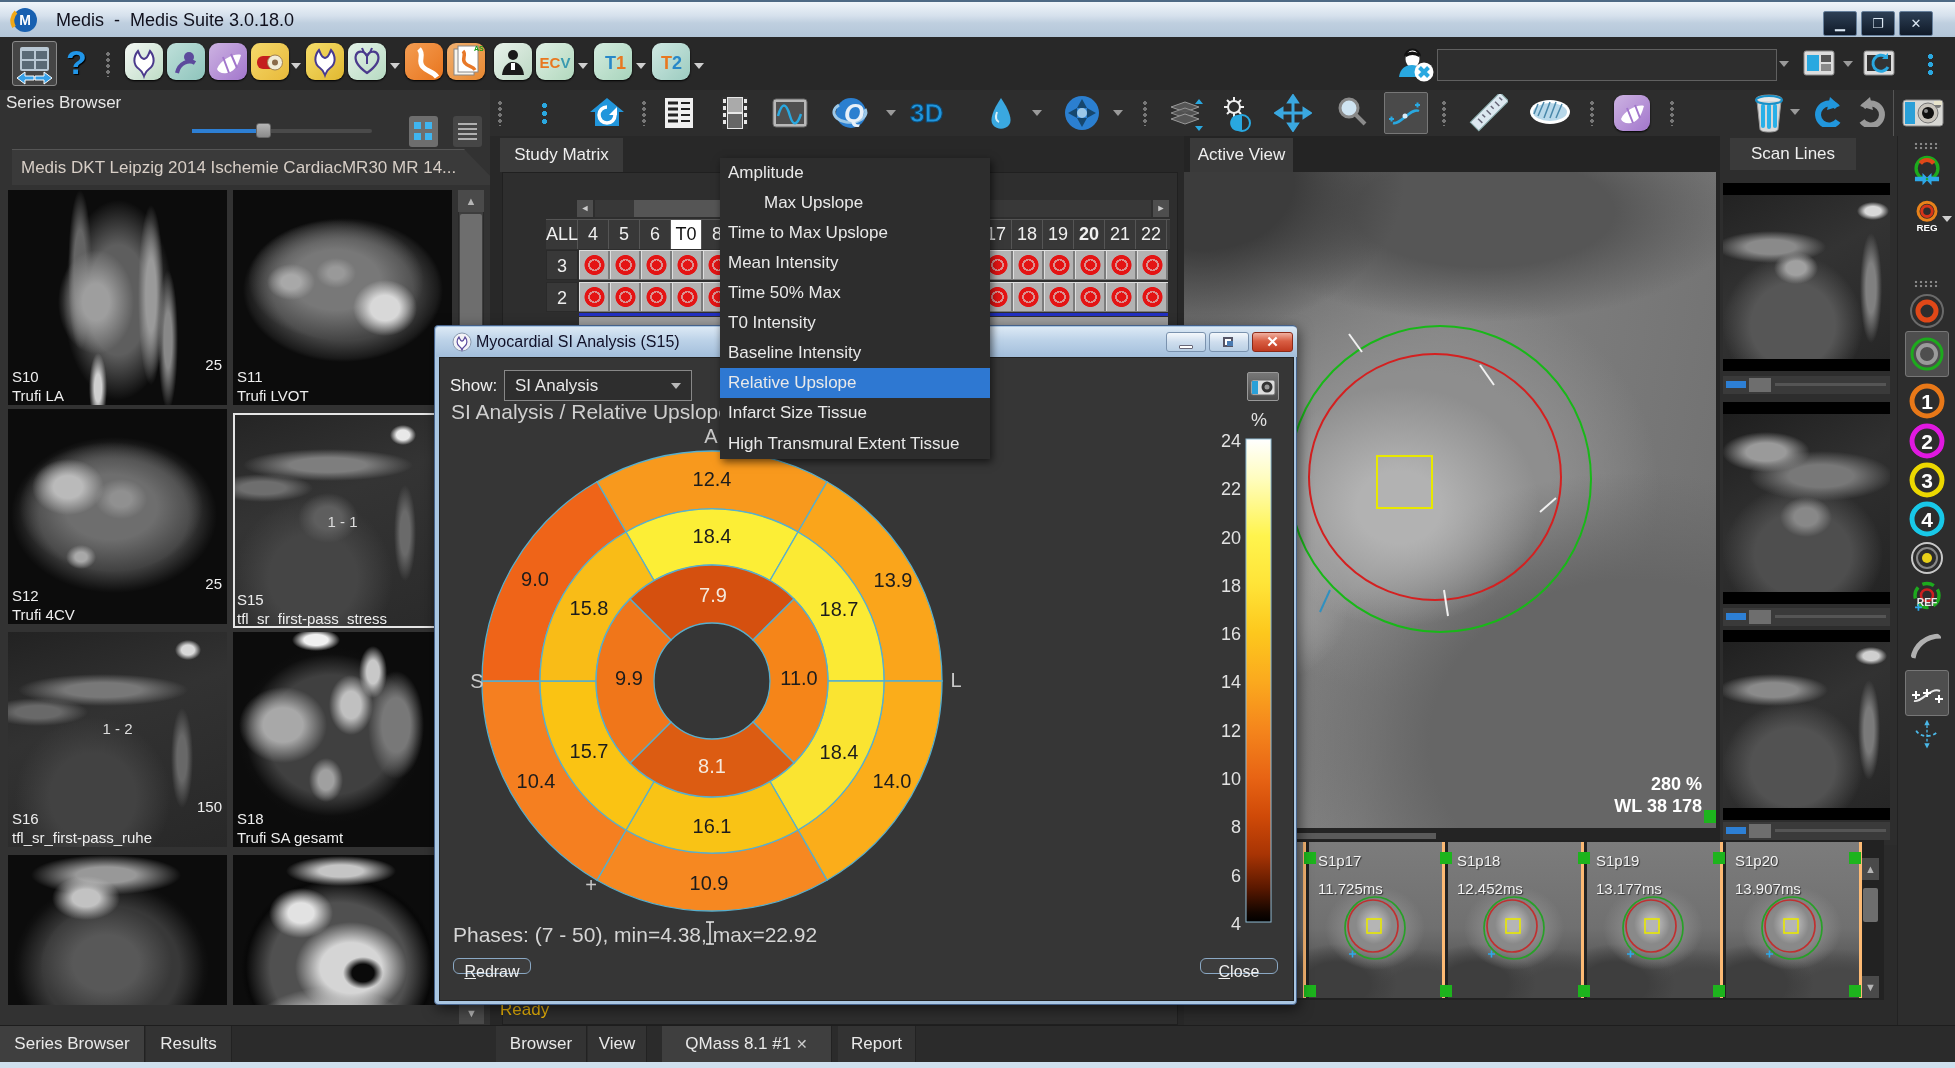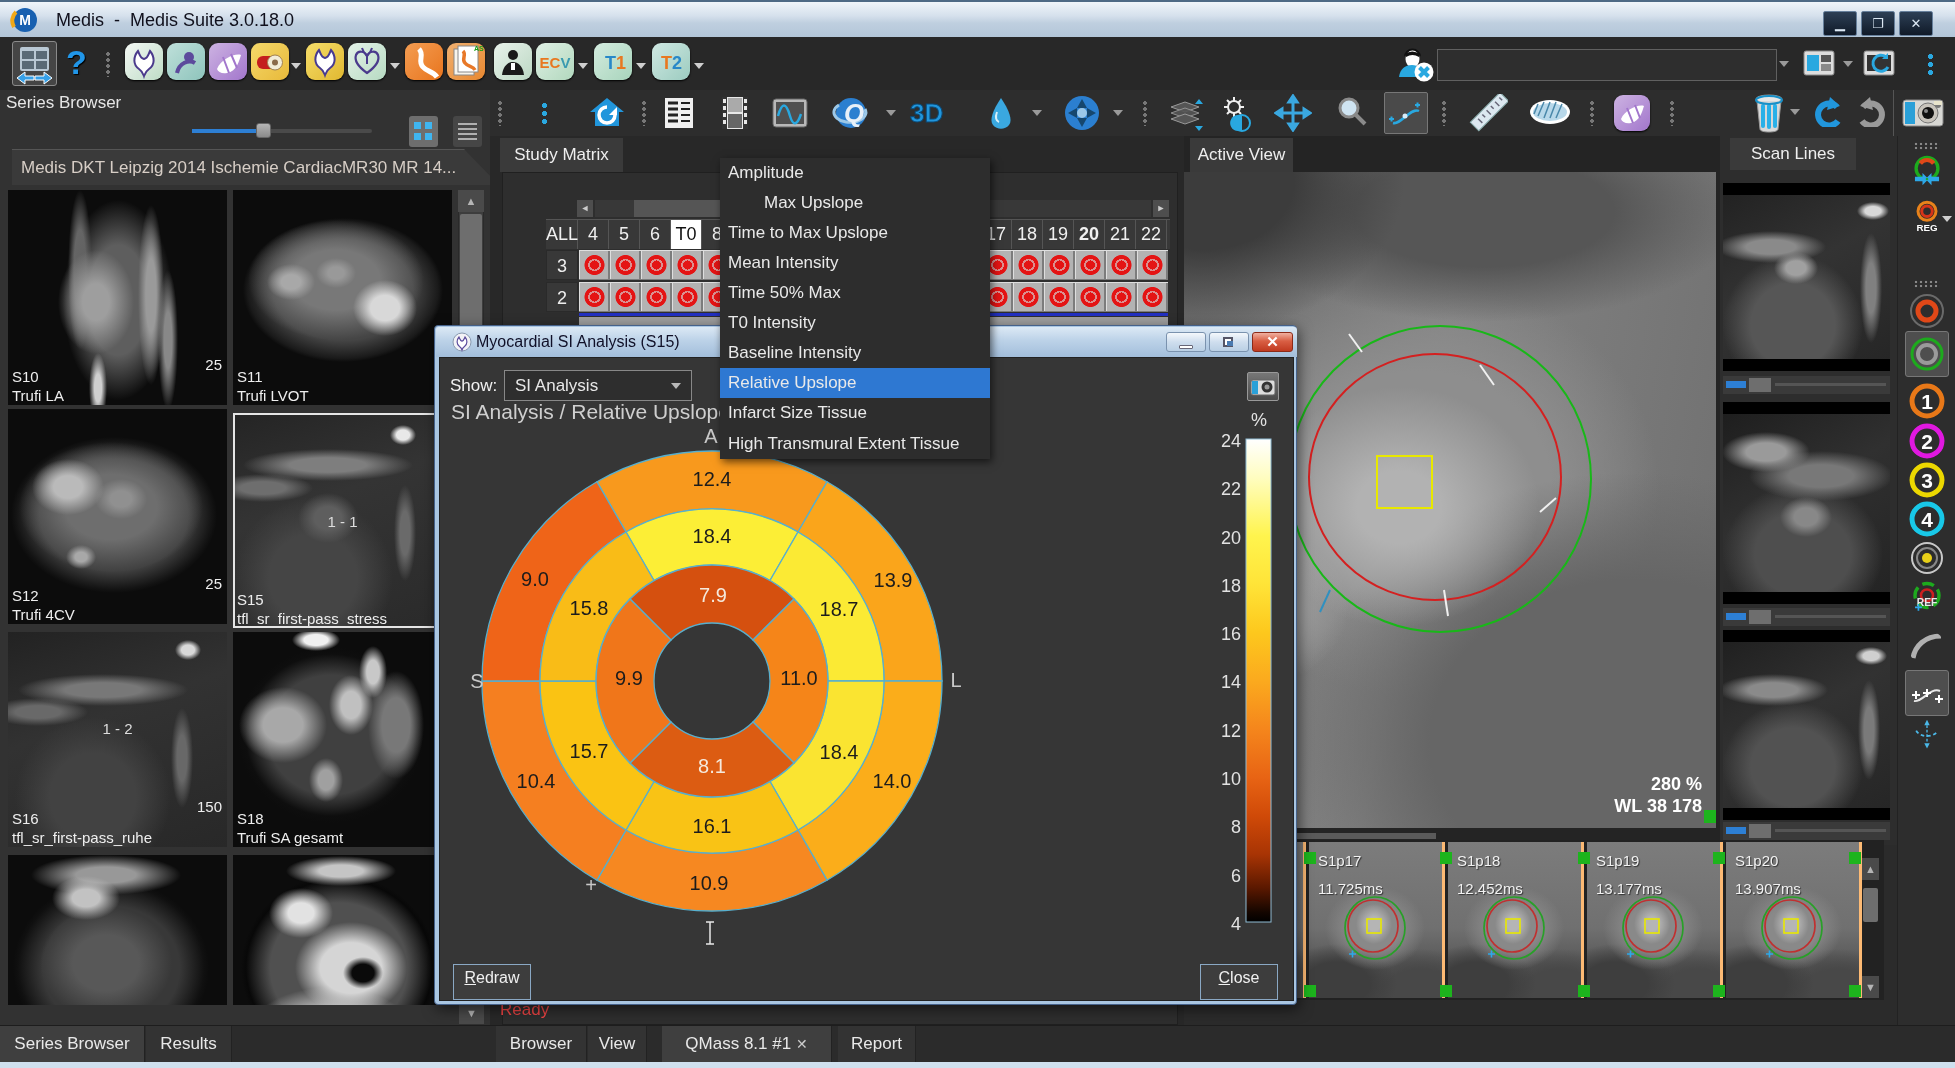--- a/index.html
+++ b/index.html
@@ -70,21 +70,21 @@
 .ftime{position:absolute;left:9px;top:38px;font-size:15px;color:#f2f2f2;text-shadow:1px 1px 1px #333;}
 .fsvg{position:absolute;left:0;top:0;}
 .gsq{position:absolute;width:12px;height:12px;background:#1db41d;z-index:5;}
 
 #dialog{z-index:40;left:434px;top:325px;width:863px;height:680px;background:#a9c6e2;border:1px solid #45618a;border-radius:4px;box-shadow:2px 4px 14px rgba(0,0,0,.55);}
 #dtitle{position:absolute;left:1px;top:1px;width:861px;height:30px;background:linear-gradient(#dce9f5,#bcd2e8 45%,#a3bedb);border-radius:3px 3px 0 0;}
 #dtitle span{position:absolute;left:40px;top:6px;font-size:16px;color:#101028;}
 #dbody{position:absolute;left:4px;top:31px;width:855px;height:644px;background:#363636;border:1px solid #222;}
 .dwbtn{position:absolute;top:5px;width:30px;height:20px;border-radius:3px;border:1px solid #7a92ae;background:linear-gradient(#f4f8fc,#cfdeee 50%,#b9cfe4);color:#333;font-size:11px;text-align:center;line-height:18px;}
 #dclose{background:linear-gradient(#f0b0a0,#d95f44 45%,#c03a20);border:1px solid #8c2a18;color:#fff;width:32px;}
-.dbtn{position:absolute;height:36px;background:#3d3d3d;border:1px solid #8aa8c4;border-radius:0;color:#f0f0f0;font-size:16px;text-align:center;line-height:26px;margin-top:6px;}
+.dbtn{position:absolute;height:16px;background:#3d3d3d;border:1px solid #8aa8c4;border-radius:6px;color:#f0f0f0;font-size:16px;text-align:center;line-height:26px;}
 
 #menu{left:720px;top:158px;width:270px;height:301px;background:#2d2d2d;box-shadow:2px 3px 8px rgba(0,0,0,.6);z-index:60;}
 .mi{position:absolute;left:0;width:270px;height:30px;color:#e9e9e9;font-size:17px;line-height:30px;padding-left:8px;}
 .mihl{background:#2e78d2;}
 text{font-family:"Liberation Sans",sans-serif;}
 </style></head>
 <body>
 <div id="app">
 
 <div id="titlebar" class="abs">
@@ -469,21 +469,21 @@
 
 <div id="botbar" class="abs">
   <div class="btab" style="left:0;width:145px;background:#3f3f3f;">Series Browser</div>
   <div class="btab" style="left:146px;width:86px;">Results</div>
   <div class="btab" style="left:496px;width:91px;">Browser</div>
   <div class="btab" style="left:588px;width:59px;">View</div>
   <div class="btab" style="left:662px;width:170px;background:#3f3f3f;">QMass 8.1 #1 <span style="color:#ccc;font-size:14px;">✕</span></div>
   <div class="btab" style="left:838px;width:78px;">Report</div>
 </div>
 <div id="botline" class="abs"></div>
-<div class="abs" style="z-index:20;left:500px;top:1004px;width:60px;height:20px;overflow:hidden;"><span style="font-size:17px;color:#ef4444;position:relative;top:-4px;">Ready</span></div>
+<div class="abs" style="z-index:20;left:500px;top:1004px;width:60px;height:20px;overflow:hidden;"><span style="font-size:17px;color:#eab308;position:relative;top:-4px;">Ready</span></div>
 
 <div id="center" class="abs">
   <div id="smtab">Study Matrix</div>
   <div id="matrix">
     <div style="position:absolute;left:74px;top:27px;width:16px;height:17px;background:#4e4e4e;color:#ccc;font-size:9px;text-align:center;line-height:17px;">◄</div>
     <div style="position:absolute;left:650px;top:27px;width:16px;height:17px;background:#4e4e4e;color:#ccc;font-size:9px;text-align:center;line-height:17px;">►</div>
     <div style="position:absolute;left:92px;top:27px;width:556px;height:17px;background:#383838;"></div>
     <div style="position:absolute;left:131px;top:27px;width:292px;height:17px;background:#555;"></div>
     <div id="mhead" style="position:absolute;left:43px;top:46px;width:624px;height:30px;background:#383838;border-top:1px solid #555;white-space:nowrap;font-size:0;"><span class="mhc" style="width:32px;">ALL</span><span class="mhc">4</span><span class="mhc">5</span><span class="mhc">6</span><span class="mhc" style="background:#fff;color:#111;">T0</span><span class="mhc">8</span><span class="mhc">9</span><span class="mhc">10</span><span class="mhc">11</span><span class="mhc">12</span><span class="mhc">13</span><span class="mhc">14</span><span class="mhc">15</span><span class="mhc">16</span><span class="mhc">17</span><span class="mhc">18</span><span class="mhc">19</span><span class="mhc" style="font-weight:bold;">20</span><span class="mhc">21</span><span class="mhc">22</span></div>
     <div style="position:absolute;left:43px;top:77px;width:32px;height:30px;color:#eee;font-size:18px;text-align:center;line-height:30px;background:#383838;border:1px solid #2a2a2a;">3</div>
@@ -802,20 +802,21 @@
           <text x="806" y="314">16</text>
           <text x="806" y="362">14</text>
       <text x="806" y="411">12</text>
           <text x="806" y="459">10</text>
           <text x="806" y="507">8</text>
       <text x="806" y="556">6</text>
           <text x="806" y="604">4</text>
       <text x="824" y="100" text-anchor="middle">%</text>
     </g>
   </svg>
+  <div style="position:absolute;left:18px;top:597px;font-size:21px;color:#d5d5d5;">Phases: (7 - 50), min=4.38, max=22.92</div>
   <div class="dbtn" style="left:18px;top:632px;width:78px;"><u>R</u>edraw</div>
   <div class="dbtn" style="left:765px;top:632px;width:78px;"><u>C</u>lose</div>
 </div>
 
 <div id="menu" class="abs">
   <div class="mi" style="top:0;">Amplitude</div>
   <div class="mi" style="top:30px;margin-left:36px;">Max Upslope</div>
   <div class="mi" style="top:60px;">Time to Max Upslope</div>
   <div class="mi" style="top:90px;">Mean Intensity</div>
   <div class="mi" style="top:120px;">Time 50% Max</div>

